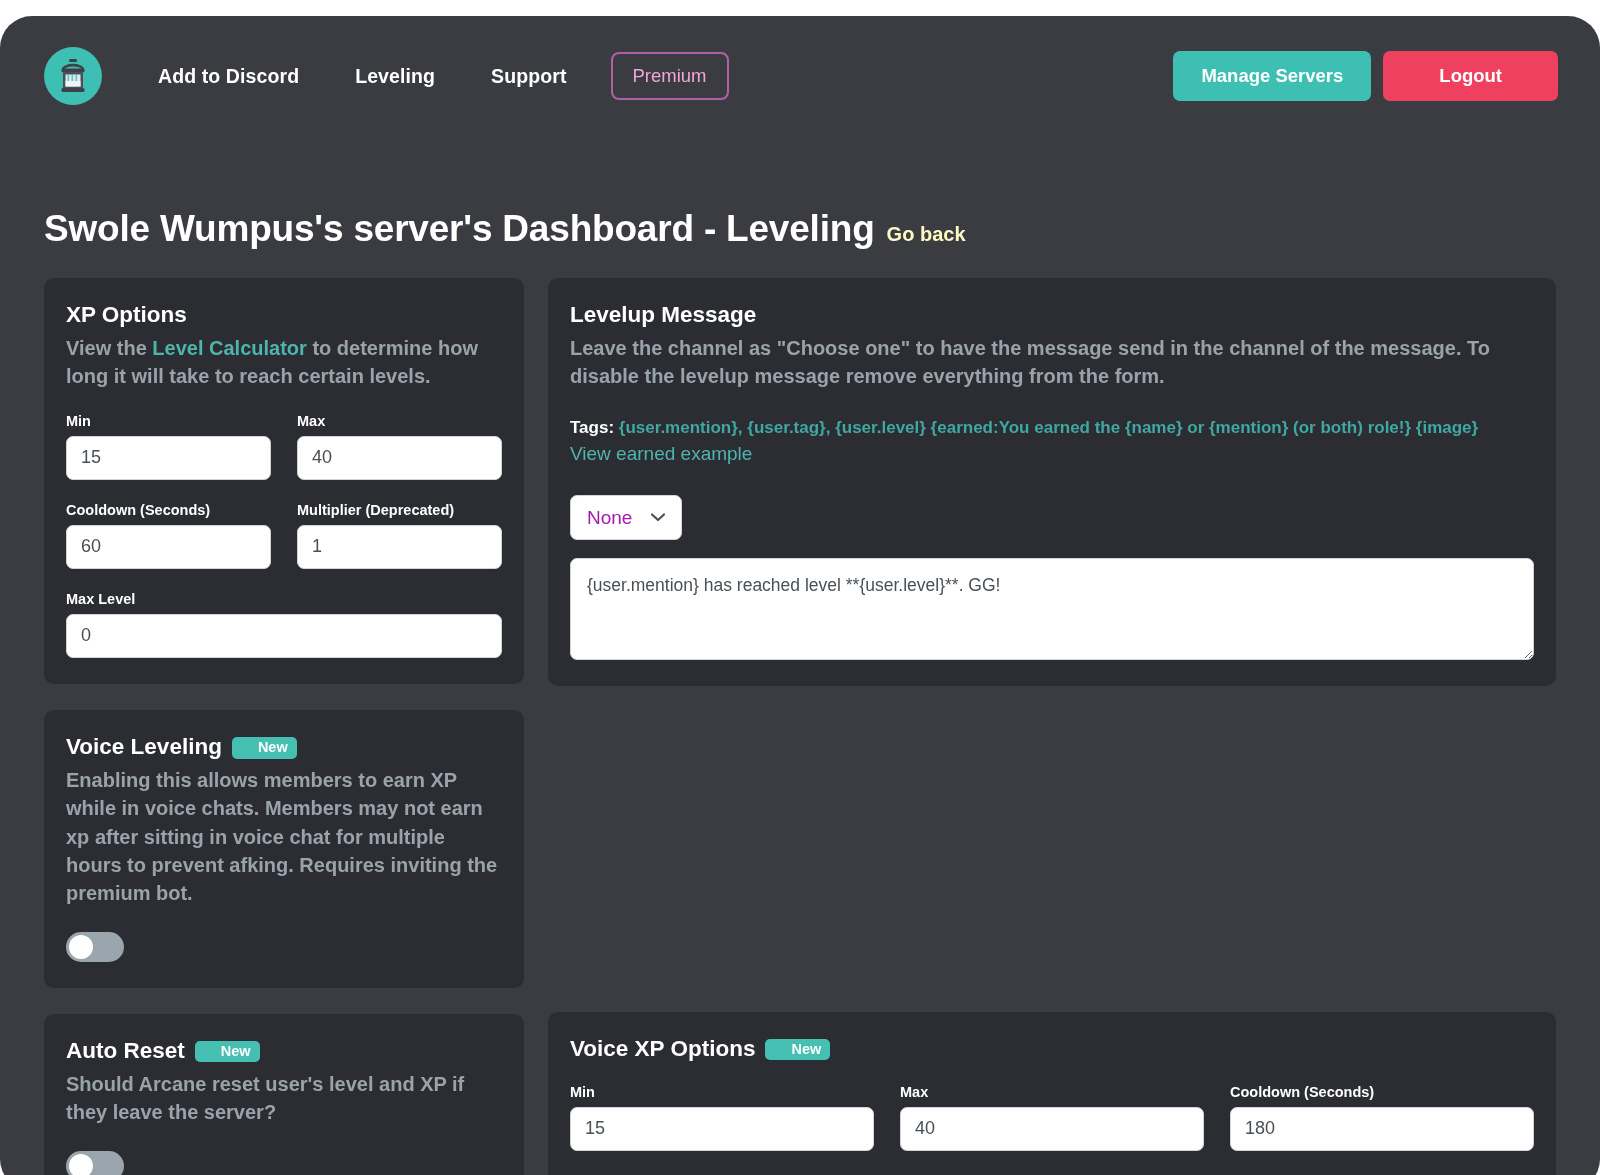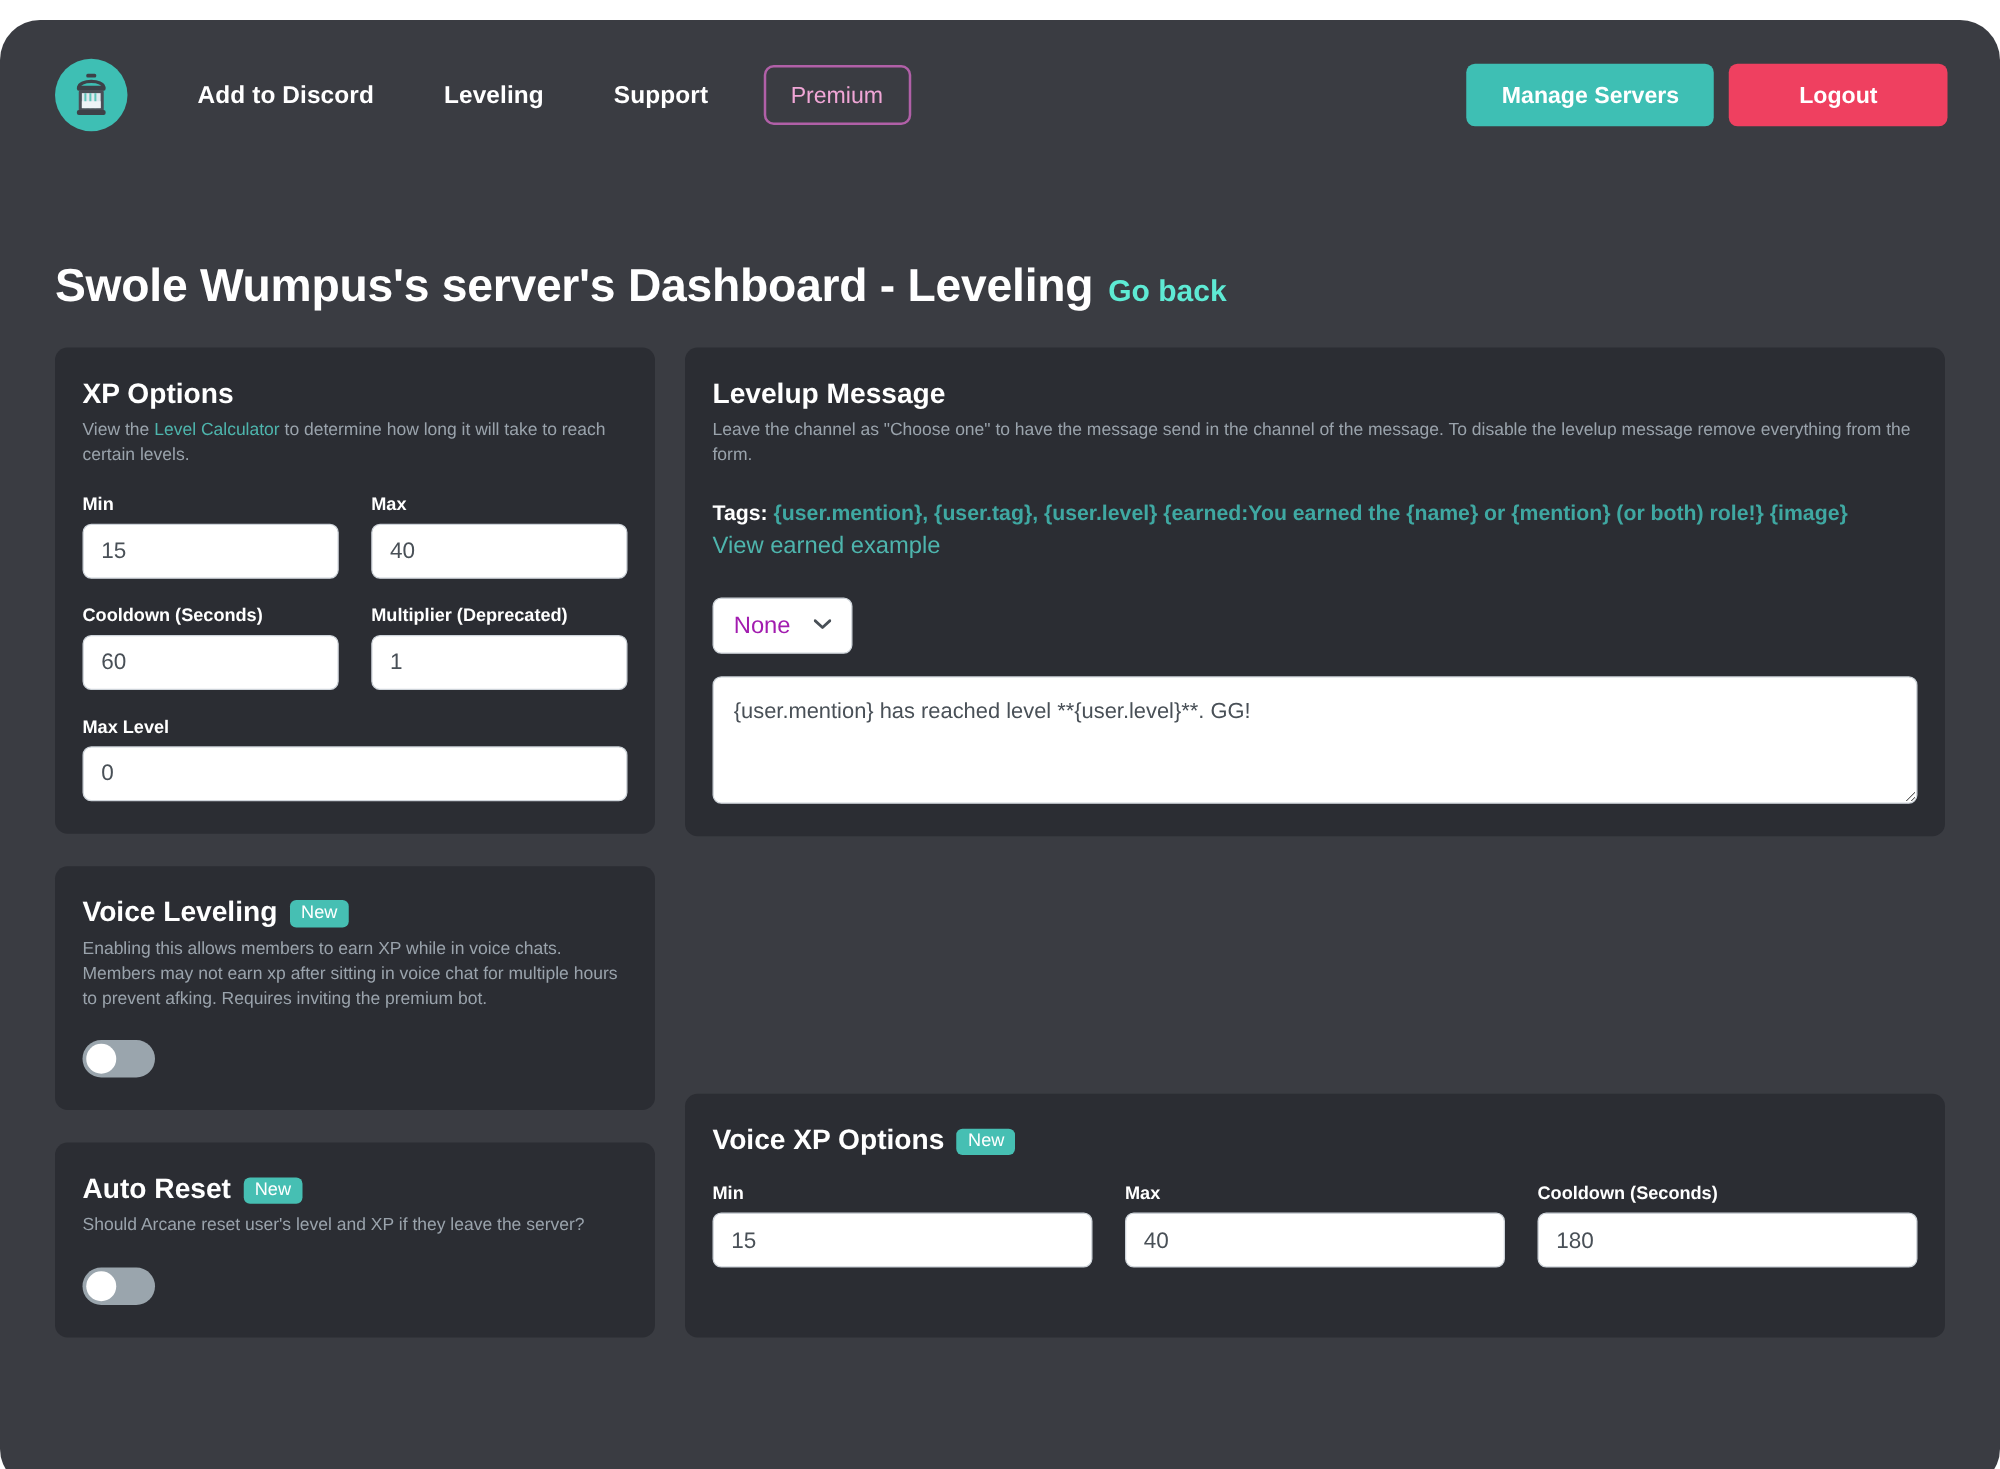--- a/index.html
+++ b/index.html
@@ -108,22 +108,22 @@
     align-items: baseline;
   }
   .page-title {
     color: #ffffff;
     font-size: 37px;
     font-weight: bold;
     letter-spacing: -0.2px;
     white-space: nowrap;
   }
   .go-back {
-    color: #5eead4;
-    font-size: 24px;
+    color: #fef9c3;
+    font-size: 20px;
     font-weight: bold;
     margin-left: 12px;
     text-decoration: none;
     cursor: pointer;
   }
 
   
   .content {
     display: flex;
     gap: 24px;
@@ -141,37 +141,38 @@
   .card-title {
     color: #ffffff;
     font-size: 22.5px;
     font-weight: bold;
     display: flex;
     align-items: center;
     gap: 10px;
   }
   .card-desc {
     color: #9aa3ac;
-    font-size: 14px;
+    font-size: 20px;
     line-height: 1.42;
     margin-top: 6px;
+    font-weight: bold;
   }
   .card-desc a, .inline-link {
     color: #4eb5ad;
     text-decoration: none;
     cursor: pointer;
   }
 
   .badge-new {
     background: #46bfb3;
     color: #ffffff;
     font-size: 14.5px;
-    font-weight: normal;
+    font-weight: bold;
     border-radius: 5px;
-    padding: 3px 9px 4px 9px;
+    padding: 3px 9px 4px 26px;
     line-height: 1;
     position: relative;
     top: 1px;
   }
 
   
   .field-row {
     display: flex;
     gap: 26px;
     margin-top: 22px;

